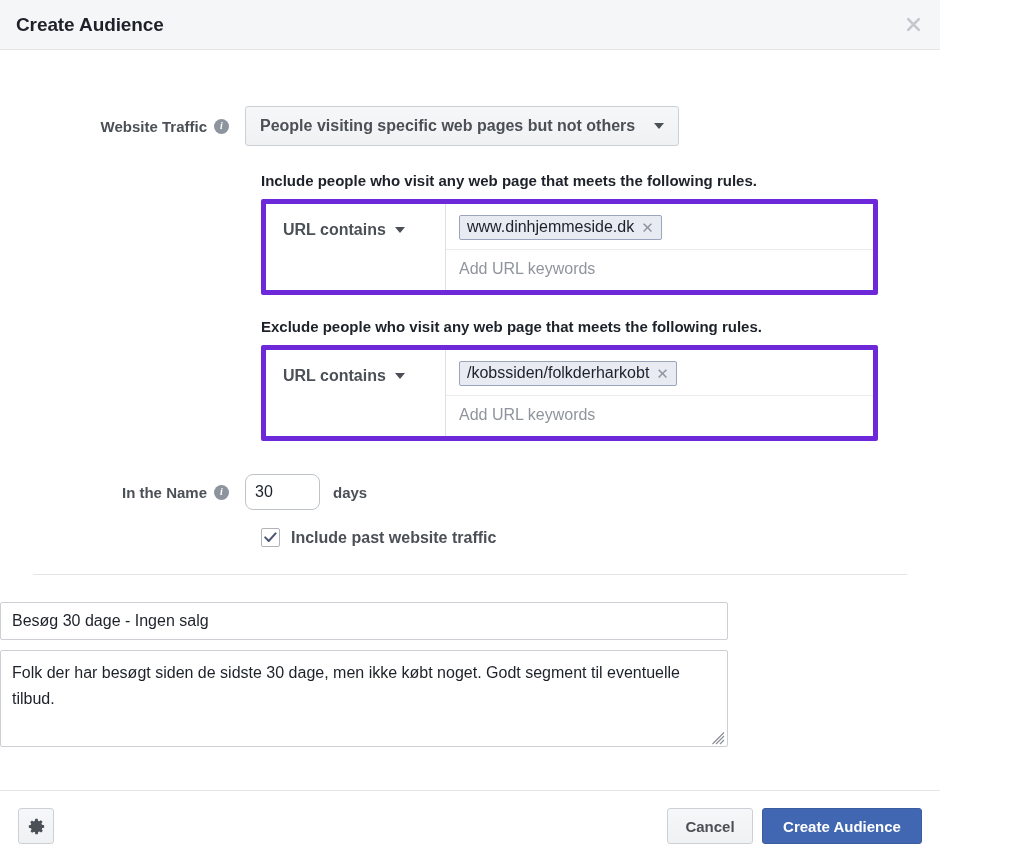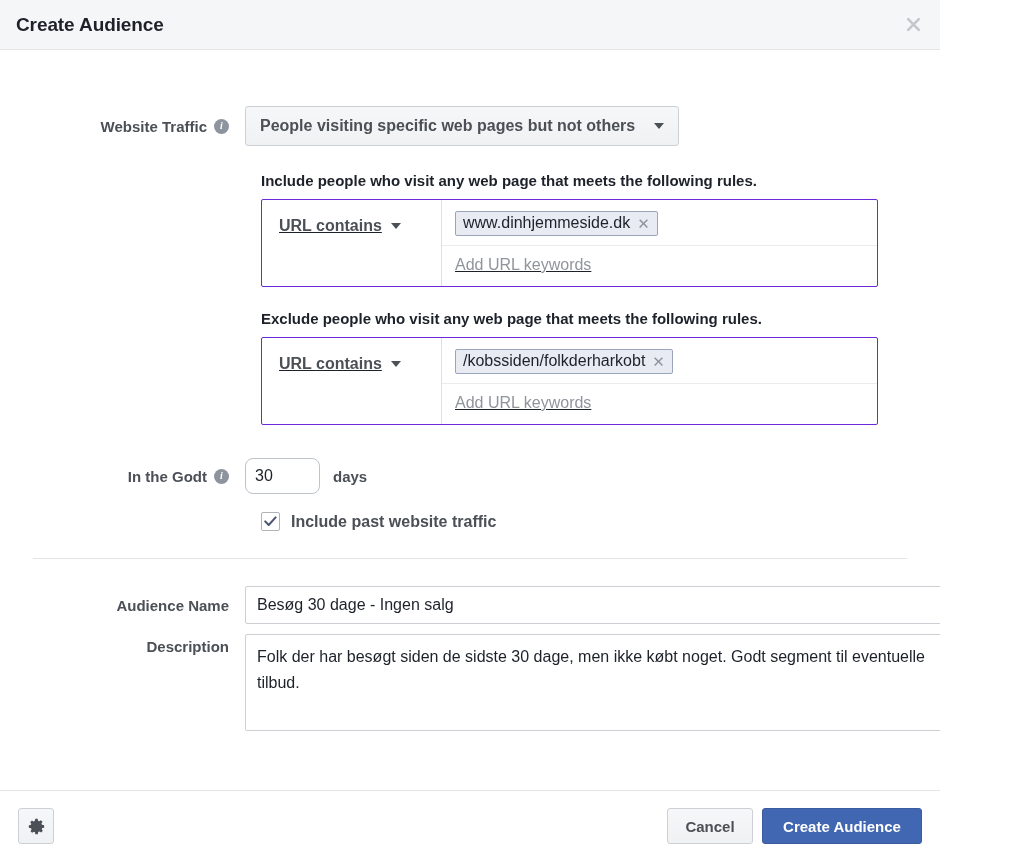--- a/index.html
+++ b/index.html
@@ -137,26 +137,25 @@
   
   .rules-block { margin-left: 261px; }
   .rules-heading {
     font-size: 15px;
     font-weight: bold;
     color: #1d2129;
     margin-bottom: 10px;
   }
   .rule-box {
     width: 617px;
-    border: 1px solid #6d28d9;
+    border: 5px solid #6d28d9;
     border-radius: 2px;
     background: #fff;
     display: flex;
     box-sizing: border-box;
-    text-decoration: underline;
   }
   .rule-left {
     width: 180px;
     min-width: 180px;
     border-right: 1px solid #dddfe2;
     box-sizing: border-box;
     display: flex;
     align-items: flex-start;
     padding: 17px 0 0 17px;
   }
@@ -433,21 +432,21 @@
             </span>
           </div>
           <div class="keywords-placeholder">Add URL keywords</div>
         </div>
       </div>
     </div>
 
     
     <div class="form-row days-row">
       <div class="form-label">
-        <span>In the Godt</span>
+        <span>In the Name</span>
         <span class="info-icon">i</span>
       </div>
       <div class="form-field days-field">
         <input class="days-input" type="text" value="30" style="">
         <span class="days-unit">days</span>
       </div>
     </div>
 
     
     <div class="checkbox-row">
@@ -457,29 +456,27 @@
         </svg>
       </span>
       <span class="cb-label">Include past website traffic</span>
     </div>
 
     
     <div class="divider"></div>
 
     
     <div class="form-row name-row">
-      <div class="form-label">Audience Name</div>
       <div class="form-field">
         <input class="text-input" type="text" value="Besøg 30 dage - Ingen salg" style="">
       </div>
     </div>
 
     
     <div class="form-row desc-row">
-      <div class="form-label">Description</div>
       <div class="form-field">
         <div class="textarea-wrap">
           <textarea class="text-area" style="">Folk der har besøgt siden de sidste 30 dage, men ikke købt noget. Godt segment til eventuelle tilbud.</textarea>
           <span class="resize-grip">
             <svg width="13" height="13" viewBox="0 0 13 13" aria-hidden="true">
               <path d="M12 4 L4 12 M12 8 L8 12 M12 0.5 L0.5 12" stroke="#8a8d91" stroke-width="1.1" fill="none"></path>
             </svg>
           </span>
         </div>
       </div>

